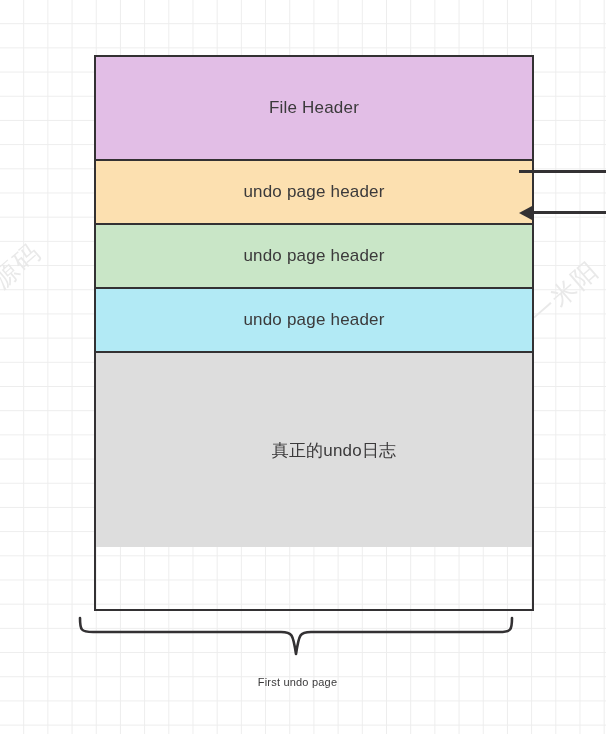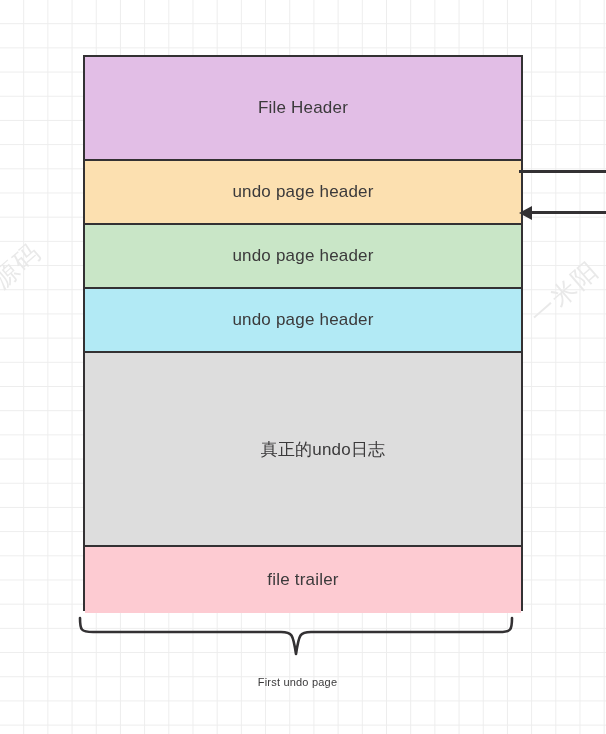--- a/index.html
+++ b/index.html
@@ -44,21 +44,21 @@
   }
   #watermark-right {
     left: 524px;
     top: 276px;
     transform: rotate(-41deg);
   }
 
   
   #undo-page-diagram {
     position: absolute;
-    left: 83px;
+    left: 94px;
     top: 55px;
     width: 440px;
     height: 556px;
     box-sizing: border-box;
     border: 2.5px solid #333133;
     display: flex;
     flex-direction: column;
   }
   .page-band {
     box-sizing: border-box;
@@ -142,23 +142,20 @@
   </div>
   <div class="page-band" style="background-color: rgb(201, 230, 199); height: 64px;">
     <span class="band-label">undo page header</span>
   </div>
   <div class="page-band" style="background-color: rgb(178, 234, 245); height: 64px;">
     <span class="band-label">undo page header</span>
   </div>
   <div class="page-band" style="background-color: rgb(221, 221, 221); height: 194px; padding-left: 40px;">
     <span class="band-label">真正的undo日志</span>
   </div>
-  <div class="page-band" style="background-color: rgb(253, 203, 210); height: 66px;">
-    <span class="band-label">file trailer</span>
-  </div>
 </div>
 
 <div id="connector-line-top"></div>
 <div id="connector-arrow-line"></div>
 <div id="connector-arrow-head"></div>
 
 <svg id="page-span-brace" viewBox="0 0 440 44" preserveAspectRatio="none">
   <path d="M 4 4
            C 4 16, 5 18, 17 18
            L 205 18

